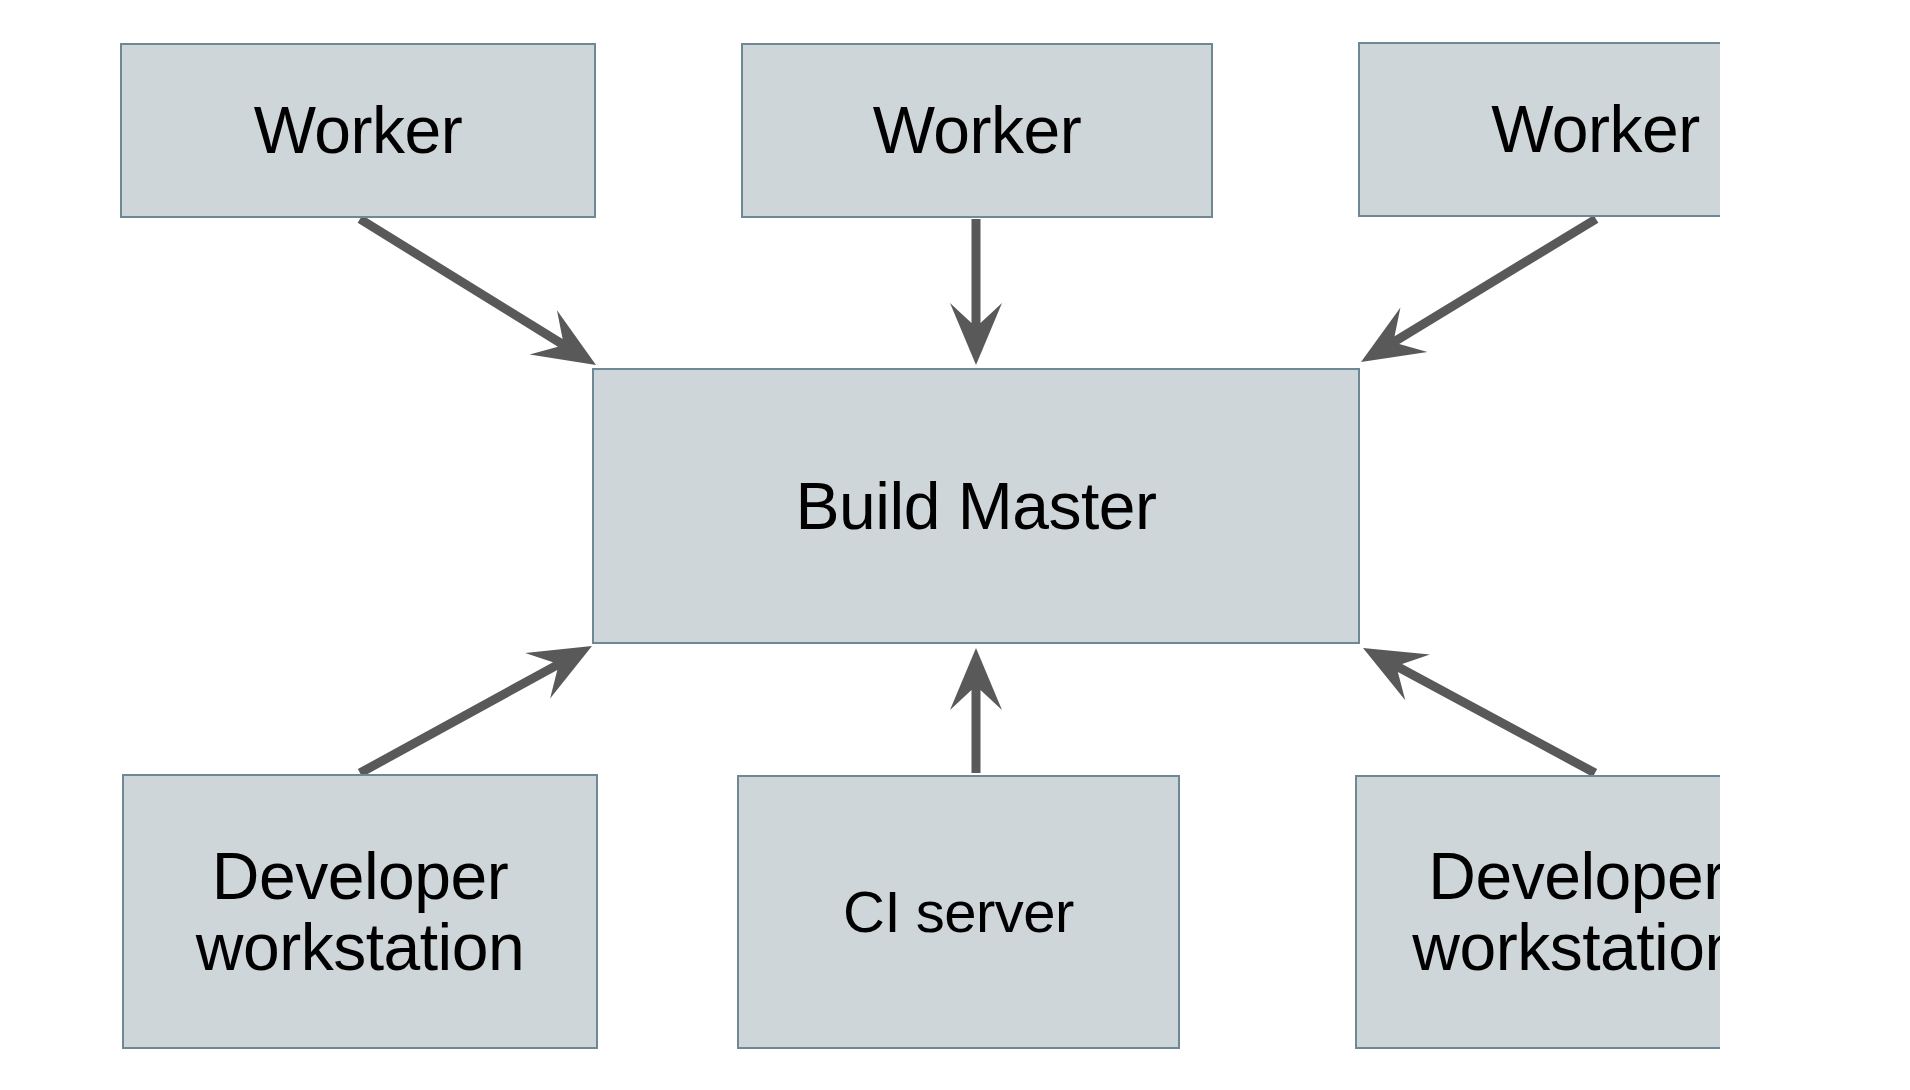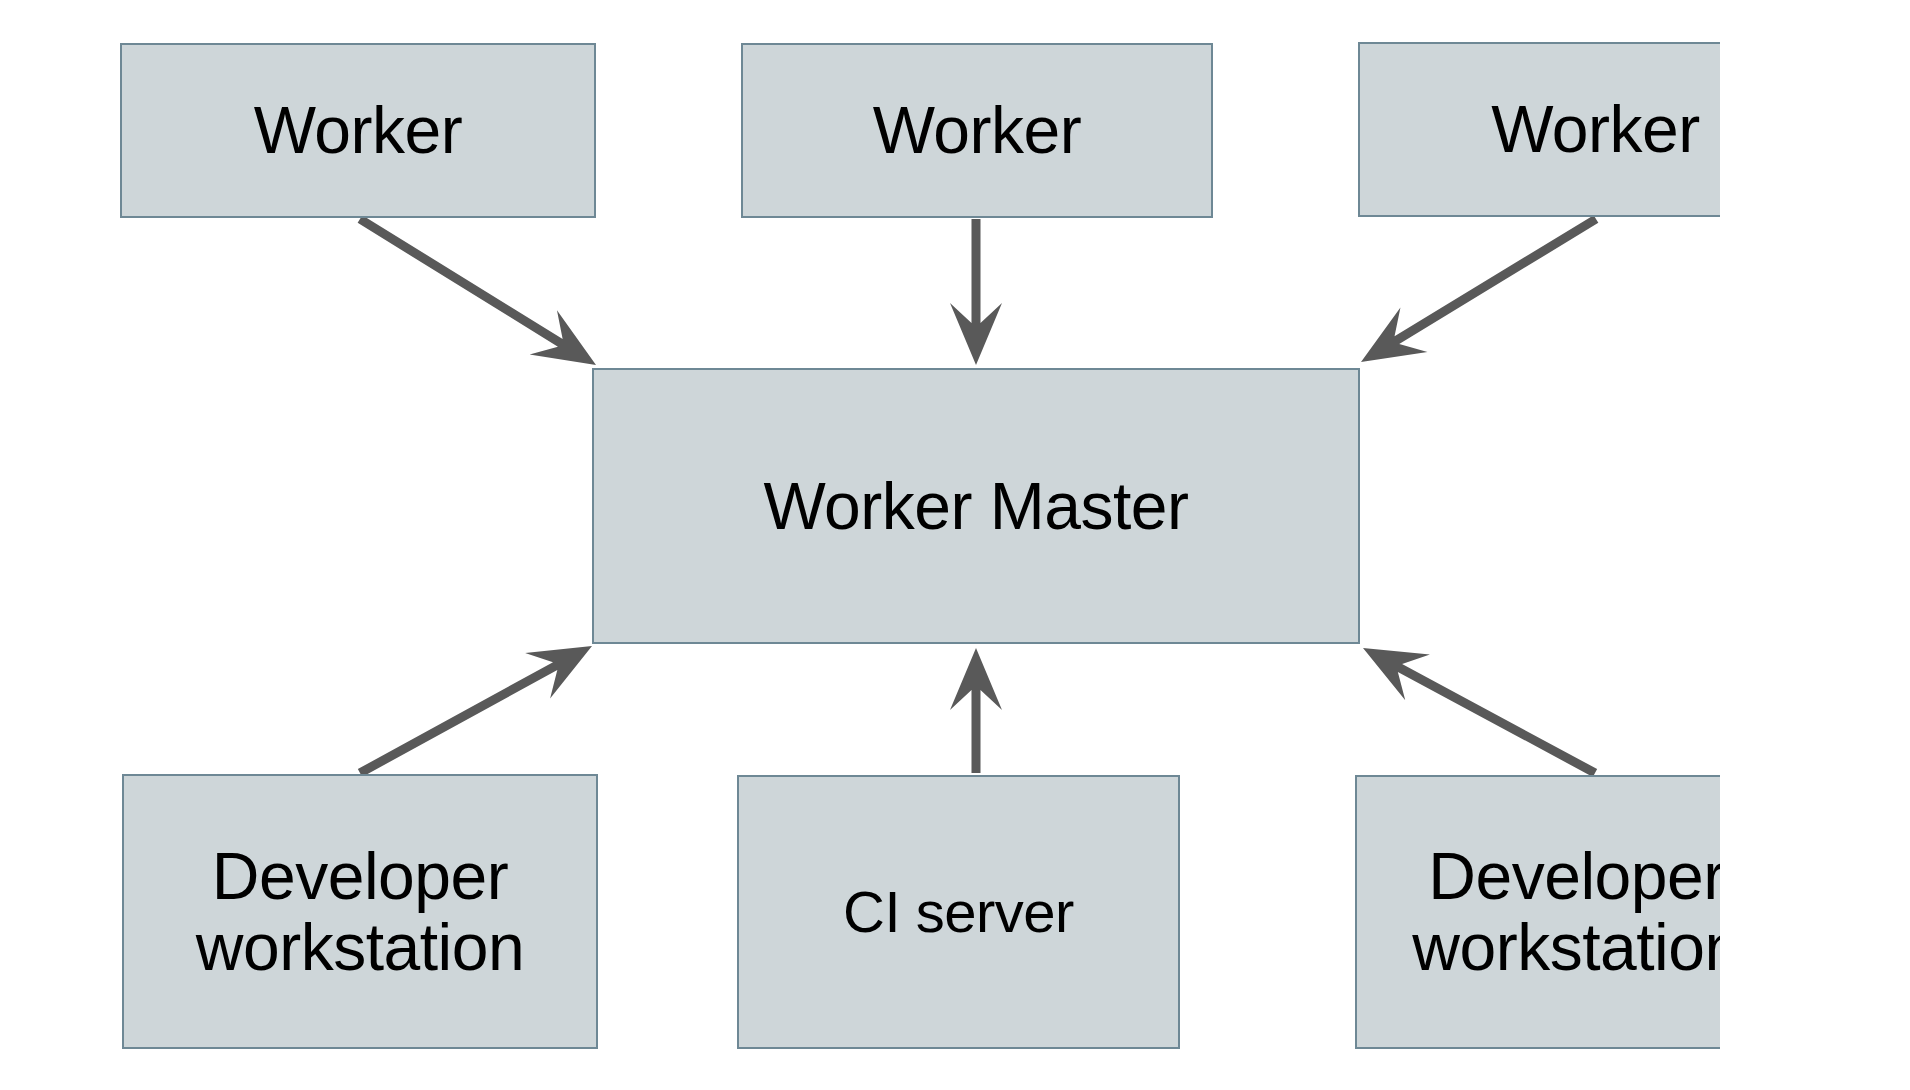--- a/index.html
+++ b/index.html
@@ -67,21 +67,21 @@
 
   <div class="node" style="left: 741px; top: 43px; width: 472px; height: 175px; font-size: 66px; background: rgb(206, 214, 217); border-color: rgb(110, 136, 149); border-width: 2px; color: rgb(0, 0, 0);">
     <span class="node-label">Worker</span>
   </div>
 
   <div class="node" style="left: 1358px; top: 42px; width: 475px; height: 175px; font-size: 66px; background: rgb(206, 214, 217); border-color: rgb(110, 136, 149); border-width: 2px; color: rgb(0, 0, 0);">
     <span class="node-label">Worker</span>
   </div>
 
   <div class="node" style="left: 592px; top: 368px; width: 768px; height: 276px; font-size: 66px; background: rgb(206, 214, 217); border-color: rgb(110, 136, 149); border-width: 2px; color: rgb(0, 0, 0);">
-    <span class="node-label">Worker Master</span>
+    <span class="node-label">Build Master</span>
   </div>
 
   <div class="node" style="left: 122px; top: 774px; width: 476px; height: 275px; font-size: 66px; background: rgb(206, 214, 217); border-color: rgb(110, 136, 149); border-width: 2px; color: rgb(0, 0, 0);">
     <span class="node-label">Developer
 workstation</span>
   </div>
 
   <div class="node" style="left: 737px; top: 775px; width: 443px; height: 274px; font-size: 58px; background: rgb(206, 214, 217); border-color: rgb(110, 136, 149); border-width: 2px; color: rgb(0, 0, 0);">
     <span class="node-label">CI server</span>
   </div>

